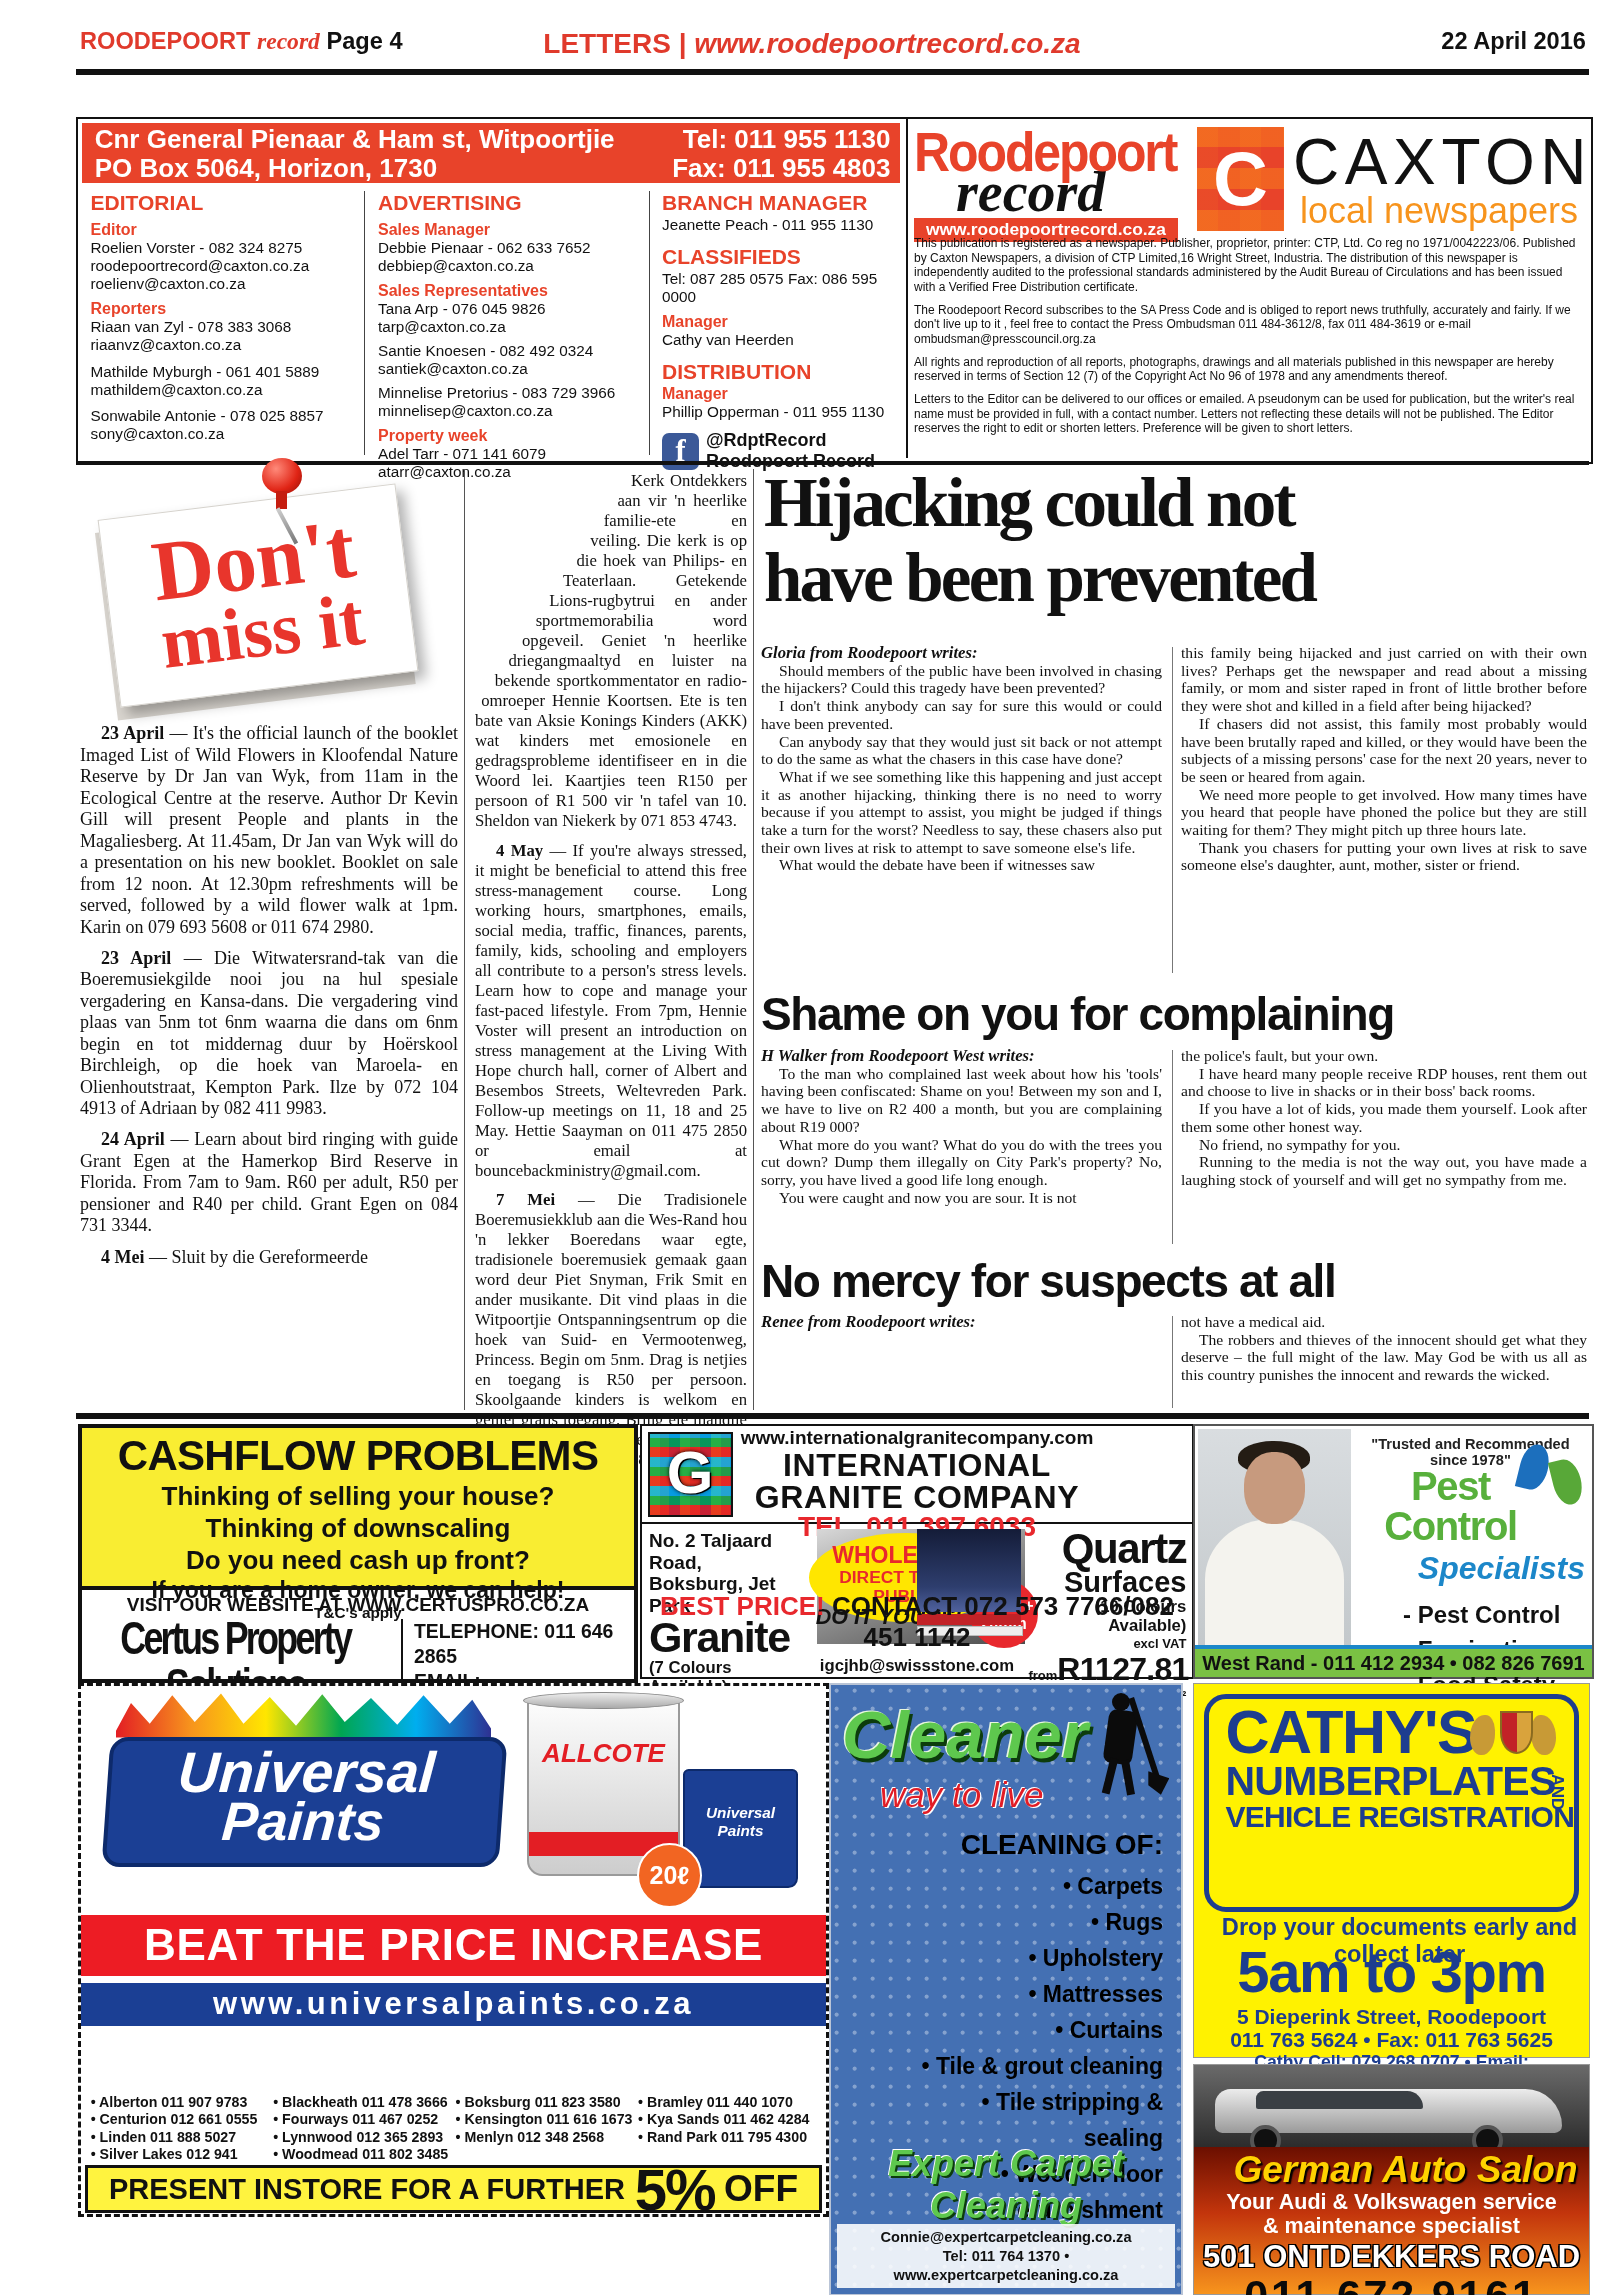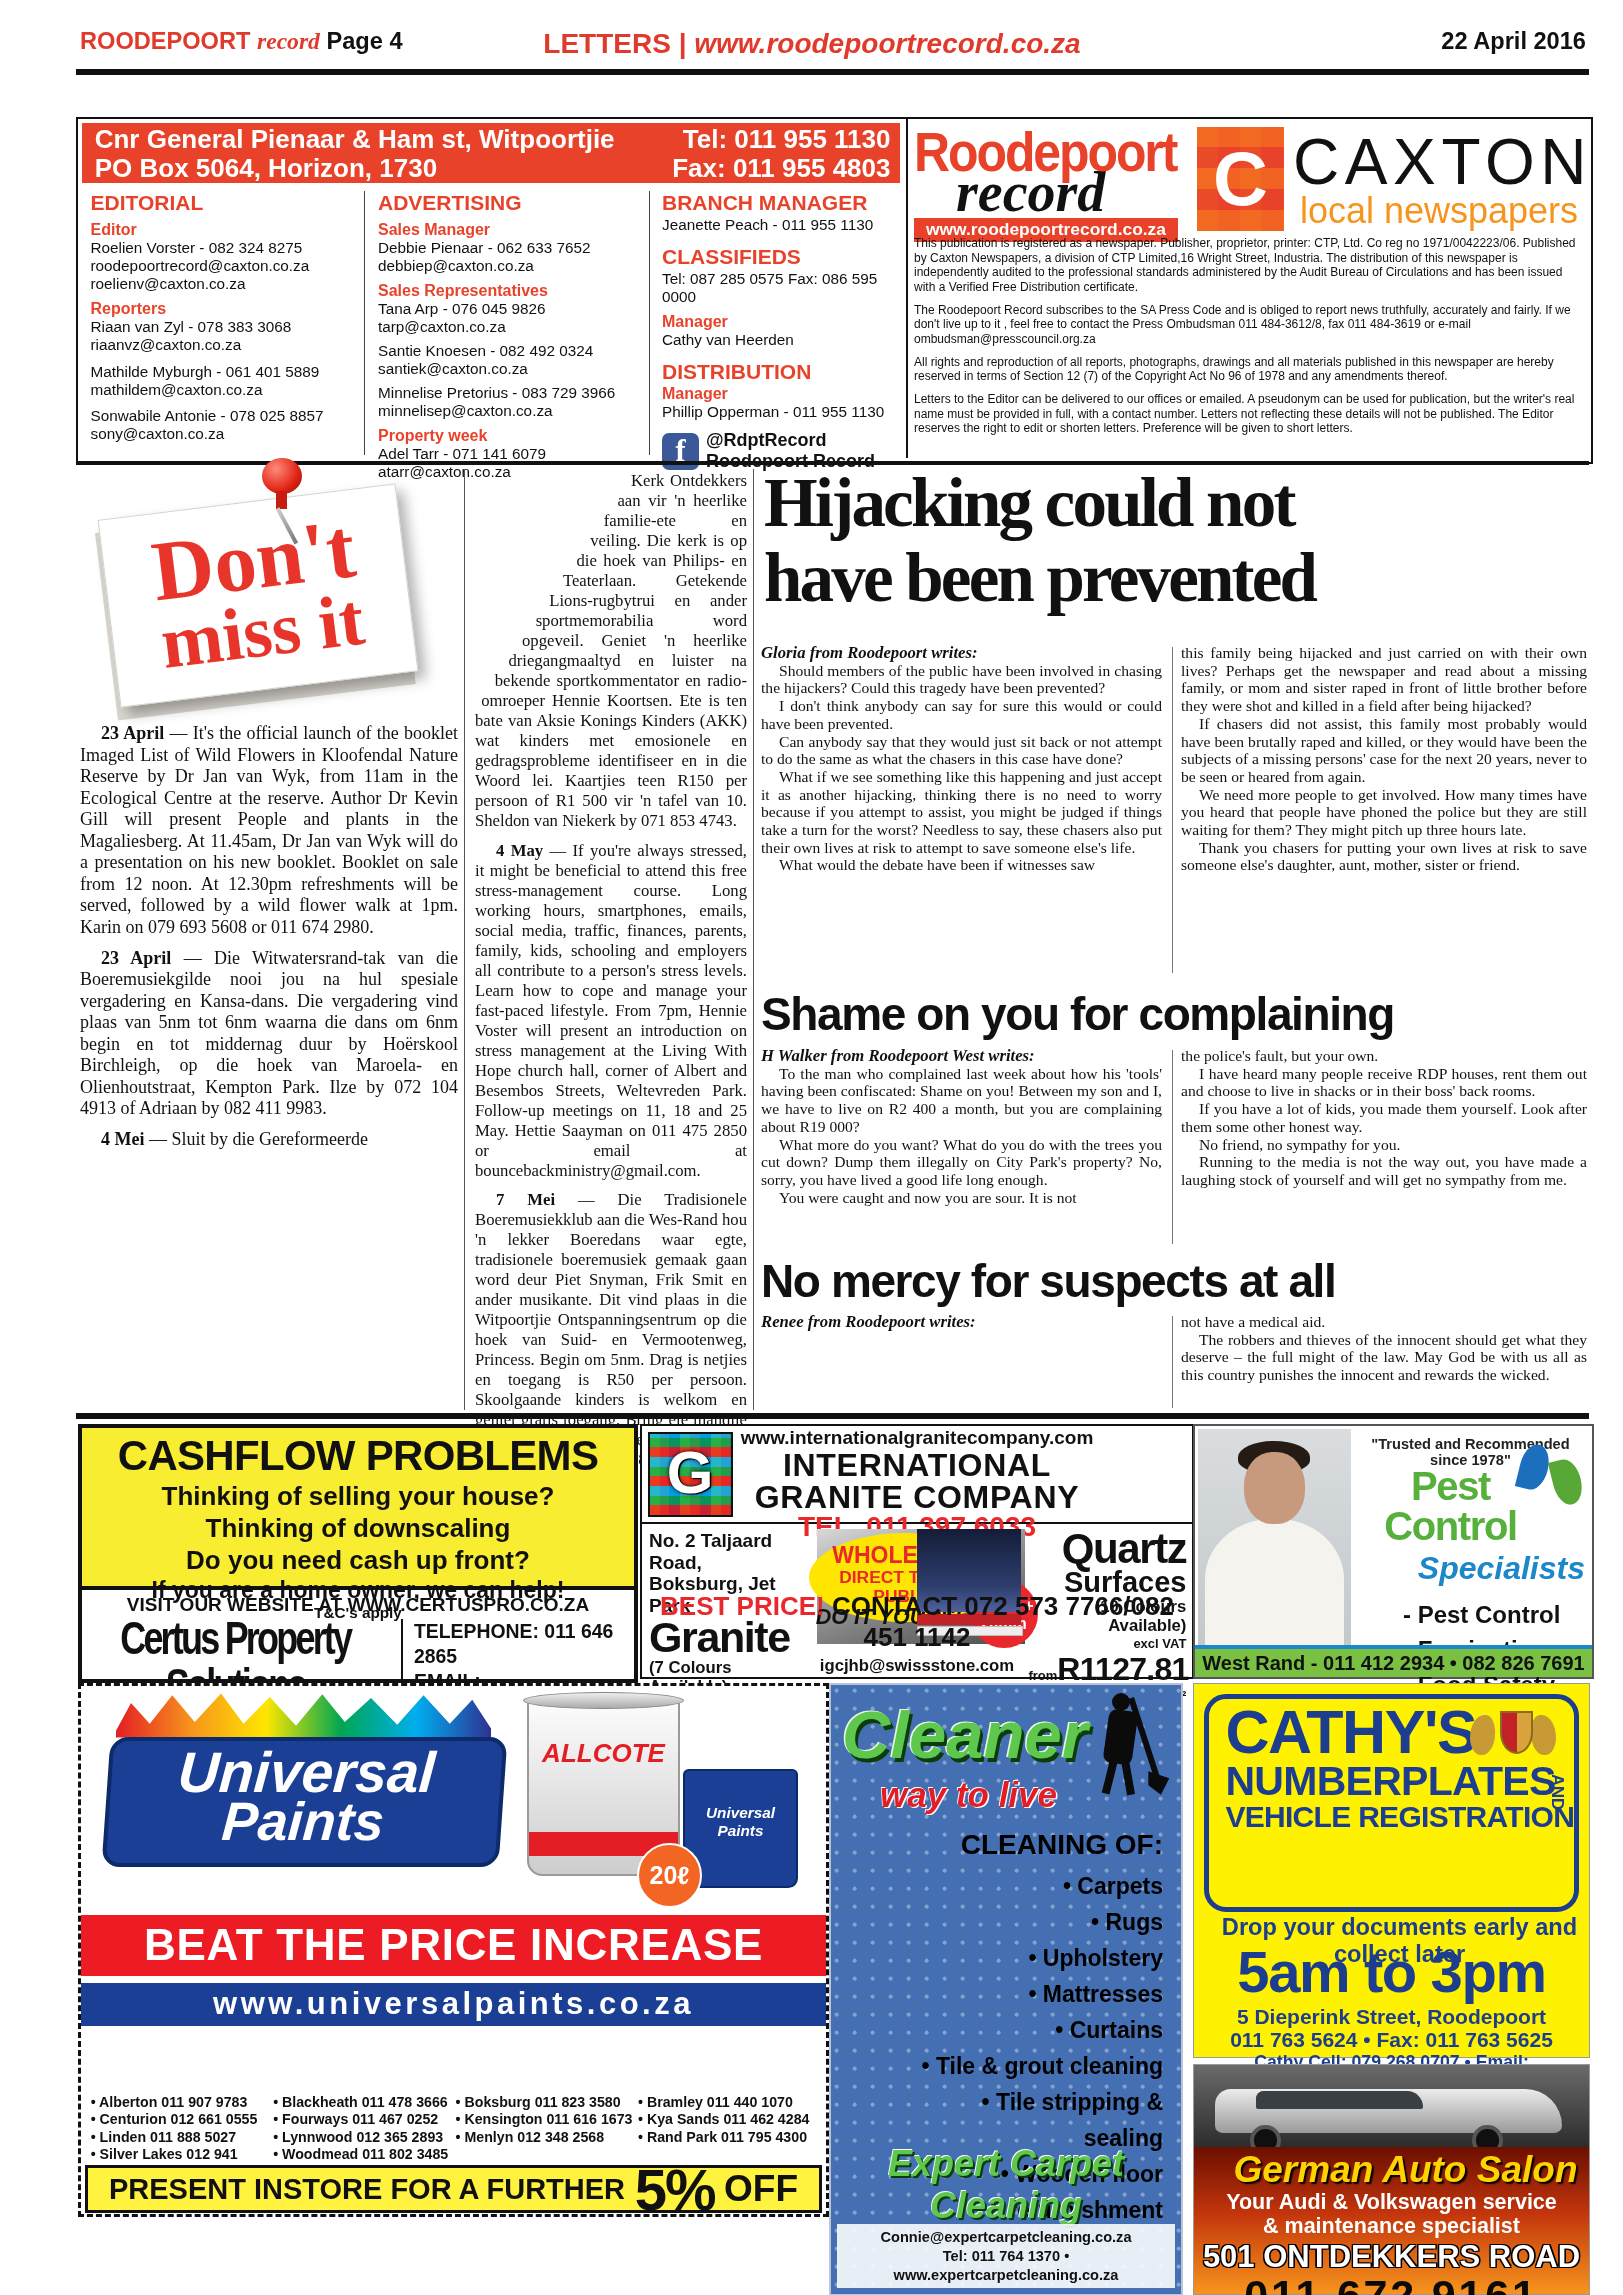--- a/index.html
+++ b/index.html
@@ -154,21 +154,21 @@
   .cl{left:829px;top:1683px;width:354px;height:613px;background-color:#4470b3;border:2.1px solid #b9c4d6;box-sizing:border-box;
     background-image:radial-gradient(circle at 5.6px 5.6px,rgba(255,255,255,.35) 1.7px,transparent 2.4px);background-size:18px 18px;}
   .cl-title{position:absolute;left:11px;top:11px;font-size:67px;font-weight:bold;font-style:italic;color:#5ec84e;text-shadow:2.8px 3.5px 0 #0c3c0c,-1.4px -1.4px 0 #e8f7dd;}
   .cl-sweep{position:absolute;right:9.7px;top:4.2px;width:83px;height:111px;}
   .cl-sweep .s-head{position:absolute;left:23.6px;top:4.2px;width:18px;height:18px;background:#0b0b0b;border-radius:50%;}
   .cl-sweep .s-body{position:absolute;left:18px;top:21px;width:29px;height:54px;background:#0b0b0b;border-radius:8.3px;transform:rotate(8deg);}
   .cl-sweep .s-leg1{position:absolute;left:18px;top:69px;width:8.3px;height:36px;background:#0b0b0b;transform:rotate(14deg);}
   .cl-sweep .s-leg2{position:absolute;left:36px;top:71px;width:8.3px;height:35px;background:#0b0b0b;transform:rotate(-10deg);}
   .cl-sweep .s-broom{position:absolute;left:53px;top:7px;width:5.6px;height:83px;background:#0b0b0b;transform:rotate(-18deg);}
   .cl-sweep .s-brist{position:absolute;left:60px;top:82px;width:21px;height:23.6px;background:#0b0b0b;clip-path:polygon(0 0,100% 30%,60% 100%,0 60%);}
-  .cl-way{position:absolute;left:49px;top:90px;font-size:35px;font-weight:bold;font-style:italic;color:#e11d26;text-shadow:1.4px 1.4px 0 #fff,-0.7px -0.7px 0 #fff;}
+  .cl-way{position:absolute;left:49px;top:90px;font-size:35px;font-weight:normal;font-style:italic;color:#e11d26;text-shadow:1.4px 1.4px 0 #fff,-0.7px -0.7px 0 #fff;}
   .cl-of{position:absolute;right:18px;top:144px;font-size:28px;font-weight:bold;color:#000;}
   .cl-list{position:absolute;right:18px;top:183px;width:250px;text-align:right;font-size:23px;font-weight:bold;color:#000;line-height:36px;}
   .cl-exp{position:absolute;left:0;right:0;bottom:67px;text-align:center;font-size:36px;font-weight:bold;font-style:italic;color:#5ec84e;text-shadow:2.1px 2.1px 0 #0c3c0c,-0.7px -0.7px 0 #fff;}
   .cl-contact{position:absolute;left:5.6px;right:5.6px;bottom:5.6px;background:rgba(255,255,255,.88);text-align:center;font-size:14.6px;font-weight:bold;line-height:19px;padding:3.5px 0;}
 
   
   .ca{left:1193px;top:1683px;width:397px;height:375px;background:#fff200;border:1.4px solid #999;box-sizing:border-box;color:#1d3d8f;}
   .ca-box{position:absolute;left:9.7px;top:9.7px;right:9.7px;height:208px;border:5.6px solid #1d3d8f;border-radius:22px;}
   .ca-t1{font-size:61px;font-weight:bold;line-height:58px;margin:4.2px 0 0 16.7px;letter-spacing:-1.4px;}
   .ca-t2{font-size:41px;font-weight:bold;line-height:40px;margin-left:16.7px;letter-spacing:-0.7px;}
@@ -315,20 +315,21 @@
     <div class="pin-neck"></div>
     <div class="pin-needle"></div>
   </div>
 
   <div class="vrule" style="left:464px;top:469px;height:941px;width:0.7px;background:#555;"></div>
   <div class="vrule" style="left:753px;top:469px;height:941px;width:0.7px;background:#555;"></div>
 
   <div class="abs np col-a" style="left:80px;top:723px;width:378px;height:689px;">
     <p><span class="lead">23 April</span><span> — It's the official launch of the booklet Imaged List of Wild Flowers in Kloofendal Nature Reserve by Dr Jan van Wyk, from 11am in the Ecological Centre at the reserve. Author Dr Kevin Gill will present People and plants in the Magaliesberg. At 11.45am, Dr Jan van Wyk will do a presentation on his new booklet. Booklet on sale from 12 noon. At 12.30pm refreshments will be served, followed by a wild flower walk at 1pm. Karin on 079 693 5608 or 011 674 2980.</span></p>
     <p><span class="lead">23 April</span><span> — Die Witwatersrand-tak van die Boeremusiekgilde nooi jou na hul spesiale vergadering en Kansa-dans. Die vergadering vind plaas van 5nm tot 6nm waarna die dans om 6nm begin en tot middernag duur by Hoërskool Birchleigh, op die hoek van Maroela- en Olienhoutstraat, Kempton Park. Ilze by 072 104 4913 of Adriaan by 082 411 9983.</span></p>
+    <p><span class="lead">24 April</span><span> — Learn about bird ringing with guide Grant Egen at the Hamerkop Bird Reserve in Florida. From 7am to 9am. R60 per adult, R50 per pensioner and R40 per child. Grant Egen on 084 731 3344.</span></p>
     <p><span class="lead">4 Mei</span><span> — Sluit by die Gereformeerde</span></p>
   </div>
 
   <div class="abs np col-b" style="left:475px;top:471px;width:272px;height:940px;">
     <div class="wrapshape"></div>
     <p style="text-indent:0;"><span>Kerk Ontdekkers aan vir 'n heerlike familie-ete en veiling. Die kerk is op die hoek van Philips- en Teaterlaan. Getekende Lions-rugbytrui en ander sportmemorabilia word opgeveil. Geniet 'n heerlike driegangmaaltyd en luister na bekende sportkommentator en radio-omroeper Hennie Koortsen. Ete is ten bate van Aksie Konings Kinders (AKK) wat kinders met emosionele en gedragsprobleme identifiseer en in die Woord lei. Kaartjies teen R150 per persoon of R1 500 vir 'n tafel van 10. Sheldon van Niekerk by 071 853 4743.</span></p>
     <p><span class="lead">4 May</span><span> — If you're always stressed, it might be beneficial to attend this free stress-management course. Long working hours, smartphones, emails, social media, traffic, finances, parents, family, kids, schooling and employers all contribute to a person's stress levels. Learn how to cope and manage your fast-paced lifestyle. From 7pm, Hennie Voster will present an introduction on stress management at the Living With Hope church hall, corner of Albert and Besembos Streets, Weltevreden Park. Follow-up meetings on 11, 18 and 25 May. Hettie Saayman on 011 475 2850 or email at bouncebackministry@gmail.com.</span></p>
     <p><span class="lead">7 Mei</span><span> — Die Tradisionele Boeremusiekklub aan die Wes-Rand hou 'n lekker Boeredans waar egte, tradisionele boeremusiek gemaak gaan word deur Piet Snyman, Frik Smit en ander musikante. Dit vind plaas in die Witpoortjie Ontspanningsentrum op die hoek van Suid- en Vermootenweg, Princess. Begin om 5nm. Drag is netjies en toegang is R50 per persoon. Skoolgaande kinders is welkom en geniet gratis toegang. Bring eie mandjie met eet- en drinkgoed saam. Flip Snyman by 082 624 5308.</span></p>
   </div>
 

